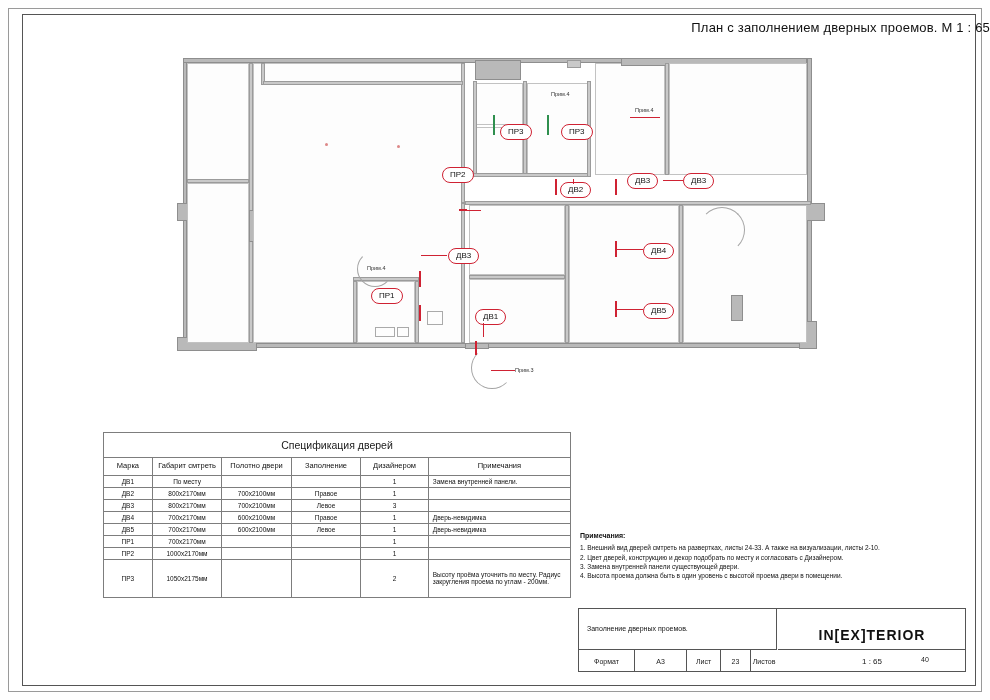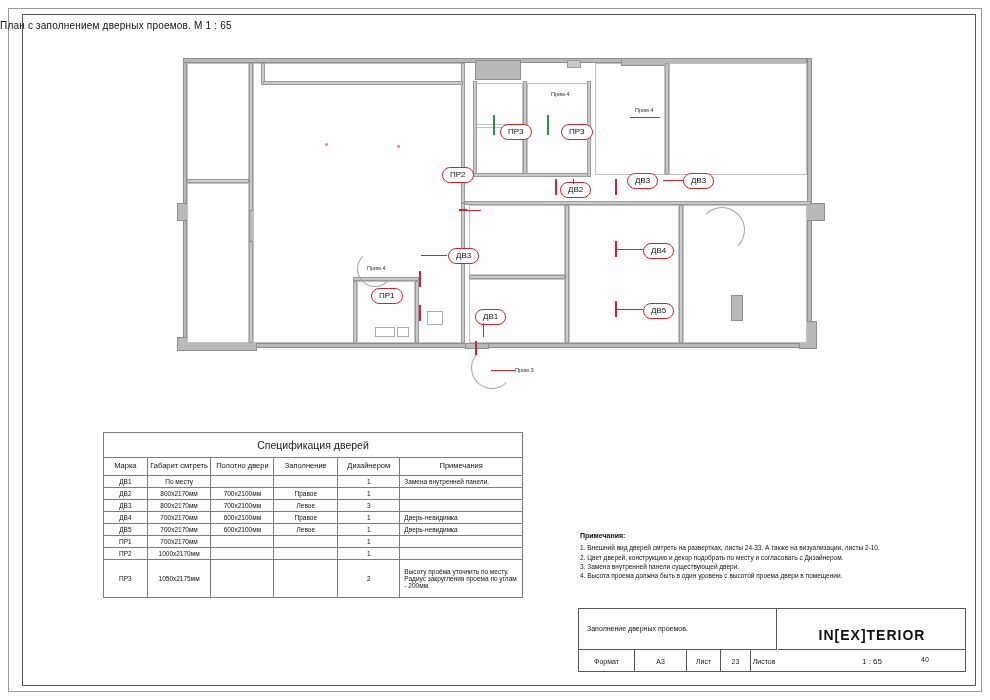--- a/index.html
+++ b/index.html
@@ -1,37 +1,37 @@
 <!DOCTYPE html>
 <html><head>
 <meta charset="utf-8">
 <style>
   html,body{margin:0;padding:0;background:#ffffff;}
   body{width:990px;height:700px;font-family:"Liberation Sans",sans-serif;color:#1a1a1a;overflow:hidden;}
   #sheet{position:relative;width:990px;height:700px;box-sizing:border-box;}
   .frame-outer{position:absolute;left:8px;top:8px;right:8px;bottom:8px;border:1px solid #9a9a9a;box-sizing:border-box;}
   .frame-inner{position:absolute;left:22px;top:14px;right:14px;bottom:14px;border:1px solid #555;box-sizing:border-box;}
-  .title-top{position:absolute;top:20px;left:0;width:100%;text-align:left;font-size:10px;color:#111;letter-spacing:.2px;}
+  .title-top{position:absolute;top:20px;left:0;width:100%;text-align:right;font-size:13px;color:#111;letter-spacing:.2px;}
 
   
   #plan{position:absolute;left:175px;top:55px;width:680px;height:320px;}
   .wall{position:absolute;background:#b9b9b9;border:1px solid #8e8e8e;box-sizing:border-box;}
   .wallthin{position:absolute;background:#c9c9c9;border:1px solid #9b9b9b;box-sizing:border-box;}
   .room{position:absolute;background:#fdfdfd;border:1px solid #c2c2c2;box-sizing:border-box;}
   .arc{position:absolute;border:1px solid #a5a5a5;border-radius:50%;}
   .redline{position:absolute;background:#cf2233;}
   .greenline{position:absolute;background:#2f8f4e;}
   .bubble{position:absolute;border:1px solid #cf2233;border-radius:9px;background:#ffffff;color:#111;font-size:8px;
           line-height:13px;height:14px;padding:0 7px;text-align:center;white-space:nowrap;}
   .note-sm{position:absolute;font-size:5.5px;color:#333;white-space:nowrap;}
   .leader{position:absolute;background:#cf2233;height:1px;}
   .leaderv{position:absolute;background:#cf2233;width:1px;}
 
   
-  #spec{position:absolute;left:103px;top:432px;width:420px;border-collapse:collapse;}
+  #spec{position:absolute;left:103px;top:432px;width:468px;border-collapse:collapse;}
   #spec caption{caption-side:top;font-size:10.5px;padding:6px 0 6px 0;border:1px solid #7d7d7d;border-bottom:none;background:#fff;}
   #spec th,#spec td{border:1px solid #7d7d7d;font-size:6.5px;padding:2px 2px;text-align:center;color:#111;vertical-align:middle;}
   #spec th{font-size:7.5px;font-weight:normal;padding:4px 2px;line-height:1.15;}
   #spec td.left{text-align:left;padding-left:4px;}
   .c0{width:42px}.c1{width:62px}.c2{width:62px}.c3{width:62px}.c4{width:60px}.c5{width:132px}
 
   
   #notes{position:absolute;left:580px;top:531px;width:385px;font-size:6.5px;line-height:1.45;color:#111;}
   #notes .nt-title{font-weight:bold;font-size:7px;margin-bottom:2px;}
 

